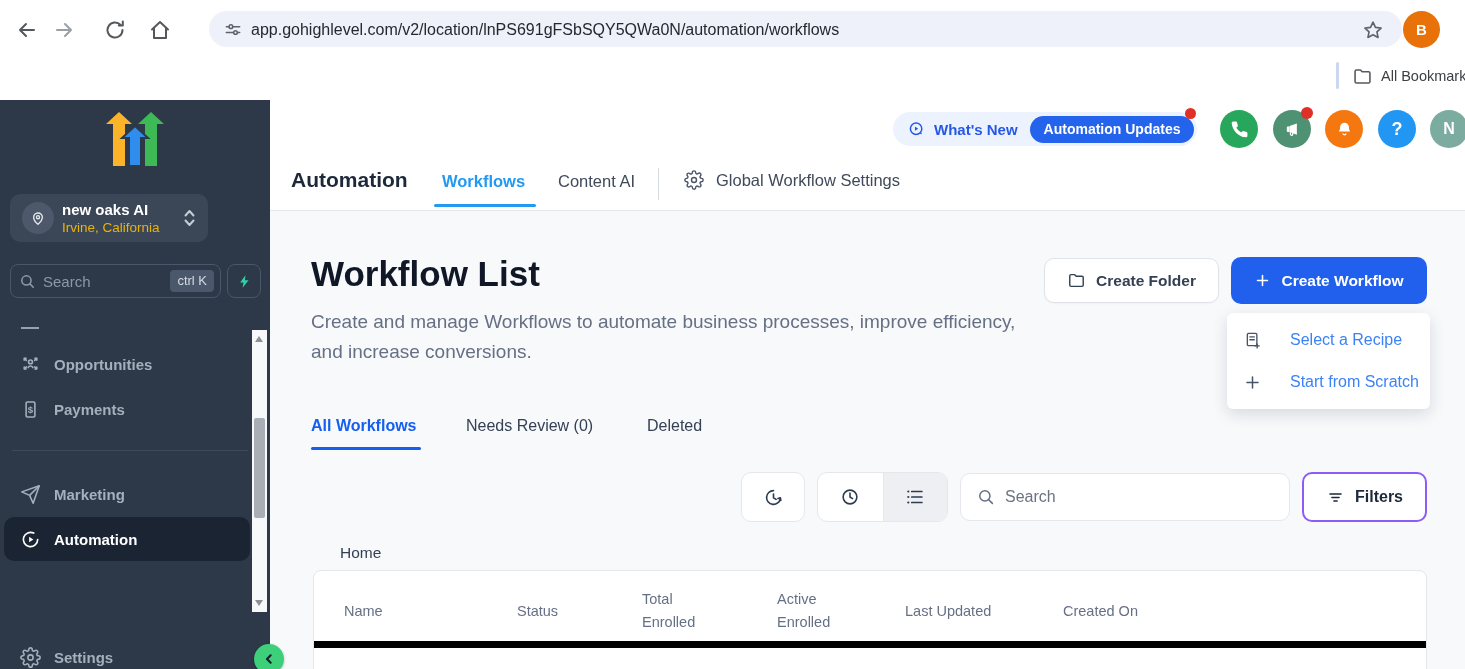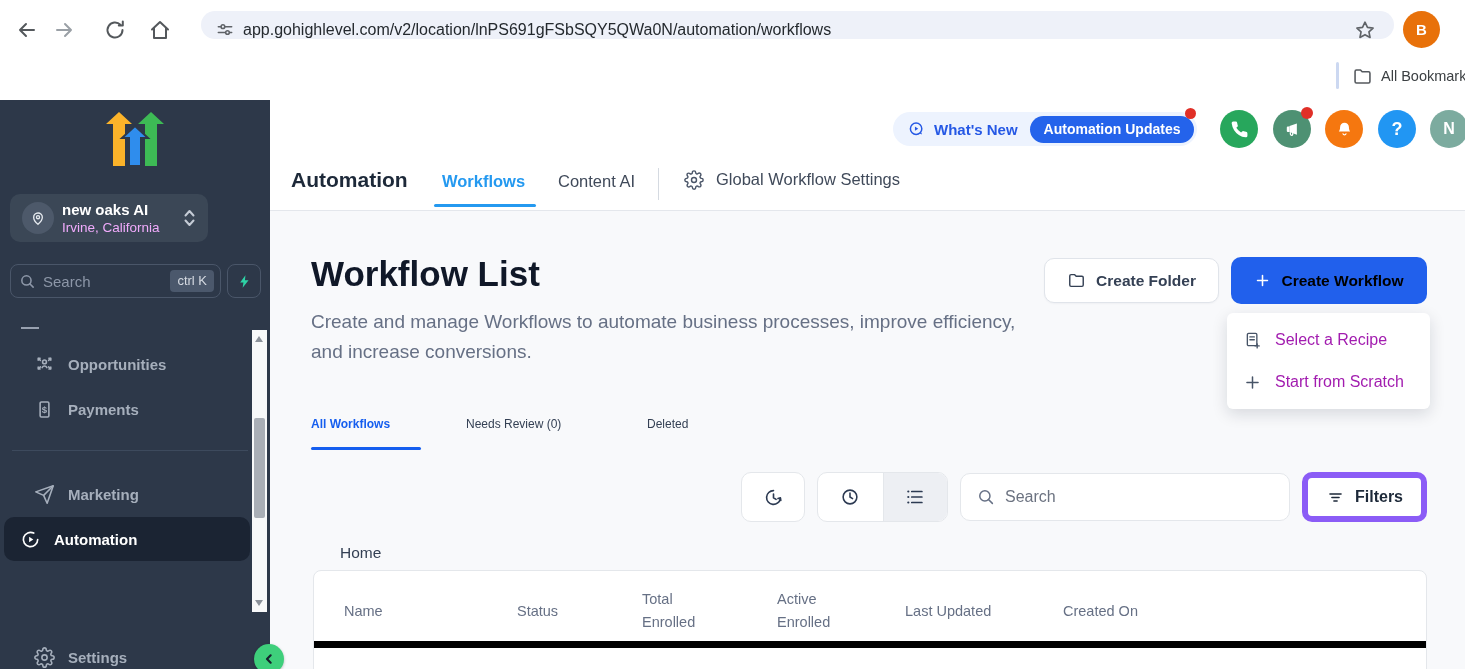--- a/index.html
+++ b/index.html
@@ -3,21 +3,21 @@
 <meta charset="utf-8">
 <style>
   * { margin:0; padding:0; box-sizing:border-box; }
   html,body { width:1465px; height:669px; overflow:hidden; background:#fff;
               font-family:"Liberation Sans", sans-serif; }
   svg { display:block; }
 
   
   #browser { position:absolute; left:0; top:0; width:1465px; height:100px; background:#fff; }
   .nav-ic { position:absolute; top:18px; width:24px; height:24px; color:#54585c; cursor:pointer; }
-  .url-bar { position:absolute; left:201px; top:11px; width:1193px; height:28px;
+  .url-bar { position:absolute; left:209px; top:11px; width:1193px; height:36px;
              background:#eef1f9; border-radius:19px; }
   .url-text { position:absolute; left:42px; top:0; height:38px; line-height:38px;
               font-size:16px; color:#24292e; border:none; background:transparent; outline:none;
               width:900px; font-family:"Liberation Sans", sans-serif; }
   .tune-ic { position:absolute; left:14px; top:9px; width:20px; height:20px; color:#5f6368; cursor:pointer; }
   .star-ic { position:absolute; right:18px; top:8px; width:22px; height:22px; color:#5f6368; cursor:pointer; }
   .avatar-b { position:absolute; left:1403px; top:11px; width:37px; height:37px; border-radius:50%;
               background:#e8710a; color:#fff; font-size:15px; font-weight:700;
               text-align:center; line-height:37px; cursor:pointer; }
   .bm-divider { position:absolute; left:1336px; top:62px; width:3px; height:27px; background:#ccd8f1; border-radius:2px; }
@@ -27,37 +27,37 @@
 
   
   #sidebar { position:absolute; left:0; top:100px; width:270px; height:569px;
              background:#2d3849; overflow:hidden; }
   .logo { position:absolute; left:105px; top:12px; }
   .loc-card { position:absolute; left:10px; top:94px; width:198px; height:48px;
               background:#3b4756; border-radius:10px; cursor:pointer; }
   .loc-pin { position:absolute; left:12px; top:8px; width:32px; height:32px; border-radius:50%;
              background:#4d596a; display:flex; align-items:center; justify-content:center; color:#e7ebf0; }
   .loc-name { position:absolute; left:52px; top:7px; font-size:15px; font-weight:700; color:#fff; }
-  .loc-city { position:absolute; left:52px; top:26px; font-size:13.5px; color:#f0abfc; }
+  .loc-city { position:absolute; left:52px; top:26px; font-size:13.5px; color:#eab308; }
   .loc-chev { position:absolute; right:12px; top:14px; color:#c5ccd6; }
   .sb-search { position:absolute; left:10px; top:164px; width:211px; height:34px;
                border:1px solid #4a5669; border-radius:8px; }
   .sb-search input { position:absolute; left:32px; top:0; width:128px; height:32px; background:transparent;
                border:none; outline:none; font-size:15px; color:#cfd5de;
                font-family:"Liberation Sans", sans-serif; }
   .sb-search input::placeholder { color:#8d97a8; }
   .sb-mag { position:absolute; left:8px; top:8px; width:17px; height:17px; color:#8d97a8; }
   .sb-kbd { position:absolute; right:6px; top:5px; height:22px; padding:0 7px; background:#4b586c;
             border-radius:4px; font-size:13px; color:#d5dae2; line-height:22px; }
   .bolt-btn { position:absolute; left:227px; top:164px; width:34px; height:34px;
               border:1px solid #4a5669; border-radius:8px; display:flex; align-items:center;
               justify-content:center; color:#2ed3a6; cursor:pointer; }
   .remnant { position:absolute; left:21px; top:227px; width:18px; height:2px; background:#98a1b0; }
   .sb-item { position:absolute; left:0; width:250px; height:44px; display:flex; align-items:center;
-             gap:13px; padding-left:34px; color:#a6afbc; font-size:15px; font-weight:700; cursor:pointer; }
+             gap:13px; padding-left:20px; color:#a6afbc; font-size:15px; font-weight:700; cursor:pointer; }
   .sb-item svg { flex:0 0 auto; }
   .sb-item.active { left:4px; width:246px; background:#1b2433; border-radius:10px;
                     padding-left:16px; color:#fff; }
   .sb-divider { position:absolute; left:12px; top:350px; width:236px; height:1px; background:#3d4a5d; }
   .sb-scroll { position:absolute; left:252px; top:230px; width:15px; height:282px; background:#f7f8f9; }
   .sb-scroll .up { position:absolute; left:3px; top:6px; width:0; height:0;
                    border:4.5px solid transparent; border-bottom:6px solid #8b919a; border-top:none; }
   .sb-scroll .down { position:absolute; left:3px; bottom:6px; width:0; height:0;
                    border:4.5px solid transparent; border-top:6px solid #8b919a; border-bottom:none; }
   .sb-thumb { position:absolute; left:2px; top:88px; width:11px; height:100px; background:#a9aeb6; border-radius:2px; }
@@ -74,58 +74,58 @@
   .wn-badge { margin-left:12px; height:27px; background:#2463eb; border-radius:14px; color:#fff;
               font-size:14px; font-weight:700; padding:0 14px; line-height:27px; white-space:nowrap; }
   .red-dot { position:absolute; width:11px; height:11px; border-radius:50%; background:#e02f27; }
   .hd-circle { position:absolute; top:10px; width:38px; height:38px; border-radius:50%;
                display:flex; align-items:center; justify-content:center; cursor:pointer; }
   .hd-title { position:absolute; left:21px; top:68px; font-size:21px; font-weight:600; color:#1d2939; }
   .hd-tab { position:absolute; top:72px; font-size:16.5px; cursor:pointer; }
   .wf-underline { position:absolute; left:164px; top:104px; width:102px; height:3px;
                   background:#2499f0; border-radius:3px; }
   .hd-vdiv { position:absolute; left:388px; top:68px; width:1px; height:32px; background:#d5dae1; }
-  .gws { position:absolute; left:414px; top:70px; display:flex; align-items:flex-start; gap:12px;
+  .gws { position:absolute; left:414px; top:70px; display:flex; align-items:center; gap:12px;
          color:#404a5a; font-size:16.5px; cursor:pointer; }
 
   
   #content { position:absolute; left:270px; top:211px; width:1195px; height:458px;
              background:#f8f9fb; overflow:hidden; }
   .pg-title { position:absolute; left:41px; top:43px; font-size:35px; font-weight:600; color:#101828; }
   .pg-sub { position:absolute; left:41px; top:96px; width:720px; font-size:19px;
             line-height:30px; color:#667085; }
   .btn { display:flex; align-items:center; justify-content:center; gap:10px; border-radius:10px;
          cursor:pointer; font-weight:600; }
   .btn-folder { position:absolute; left:774px; top:47px; width:175px; height:45px; background:#fff;
                 border:1px solid #e0e4ea; color:#344054; font-size:15.5px; box-shadow:0 1px 2px rgba(16,24,40,.04); }
   .btn-create { position:absolute; left:961px; top:46px; width:196px; height:47px; background:#2160ec;
-                color:#000000; font-size:15.5px; }
+                color:#ffffff; font-size:15.5px; }
   .dropdown { position:absolute; left:957px; top:102px; width:203px; background:#fff; border-radius:6px;
               box-shadow:0 5px 16px rgba(16,24,40,.14); z-index:5; padding:6px 0; }
-  .dd-item { height:42px; display:flex; align-items:center; gap:13px; padding-left:16px;
-             font-size:16px; color:#a21caf; cursor:pointer; }
+  .dd-item { height:42px; display:flex; align-items:center; gap:28px; padding-left:16px;
+             font-size:16px; color:#3b82f6; cursor:pointer; }
   .dd-item svg { color:#475467; }
-  .ct-tab { position:absolute; top:206px; font-size:12px; cursor:pointer; }
+  .ct-tab { position:absolute; top:206px; font-size:16px; cursor:pointer; }
   .aw-underline { position:absolute; left:41px; top:236px; width:110px; height:3px;
                   background:#155eef; border-radius:3px; }
   .tool-btn { position:absolute; top:261px; background:#fff; border:1px solid #e4e7eb; border-radius:10px;
               display:flex; align-items:center; justify-content:center; color:#2c3a52; cursor:pointer; }
   .tool-group { position:absolute; left:547px; top:261px; width:131px; height:50px;
                 border:1px solid #e4e7eb; border-radius:10px; overflow:hidden; display:flex; background:#fff; }
   .tg-seg { width:65.5px; display:flex; align-items:center; justify-content:center;
             color:#2c3a52; cursor:pointer; }
   .tg-seg.sel { background:#edeff3; border-left:1px solid #e4e7eb; }
   .ct-search { position:absolute; left:690px; top:262px; width:330px; height:48px; background:#fff;
                border:1px solid #e4e7eb; border-radius:10px; display:flex; align-items:center;
                gap:10px; padding-left:16px; color:#667085; }
   .ct-search input { border:none; outline:none; font-size:16px; width:260px; color:#344054;
                background:transparent; font-family:"Liberation Sans", sans-serif; }
   .ct-search input::placeholder { color:#6b7280; }
   .btn-filters { position:absolute; left:1032px; top:261px; width:125px; height:50px; background:#fff;
-                 border:6px solid #8b5cf6; color:#1d2939; font-size:16px; }
+                 border:2px solid #8b5cf6; color:#1d2939; font-size:16px; }
   .breadcrumb { position:absolute; left:70px; top:333px; font-size:15.5px; color:#344054; }
   .wf-table { position:absolute; left:43px; top:359px; width:1114px; height:130px; background:#fff;
               border:1px solid #e4e7eb; border-radius:8px 8px 0 0; }
   .th-row { position:relative; height:77px; border-bottom:7px solid #000000; }
   .th { position:absolute; font-size:14.5px; color:#667085; line-height:23px; }
 </style>
 </head>
 <body>
 
 <div id="browser">

